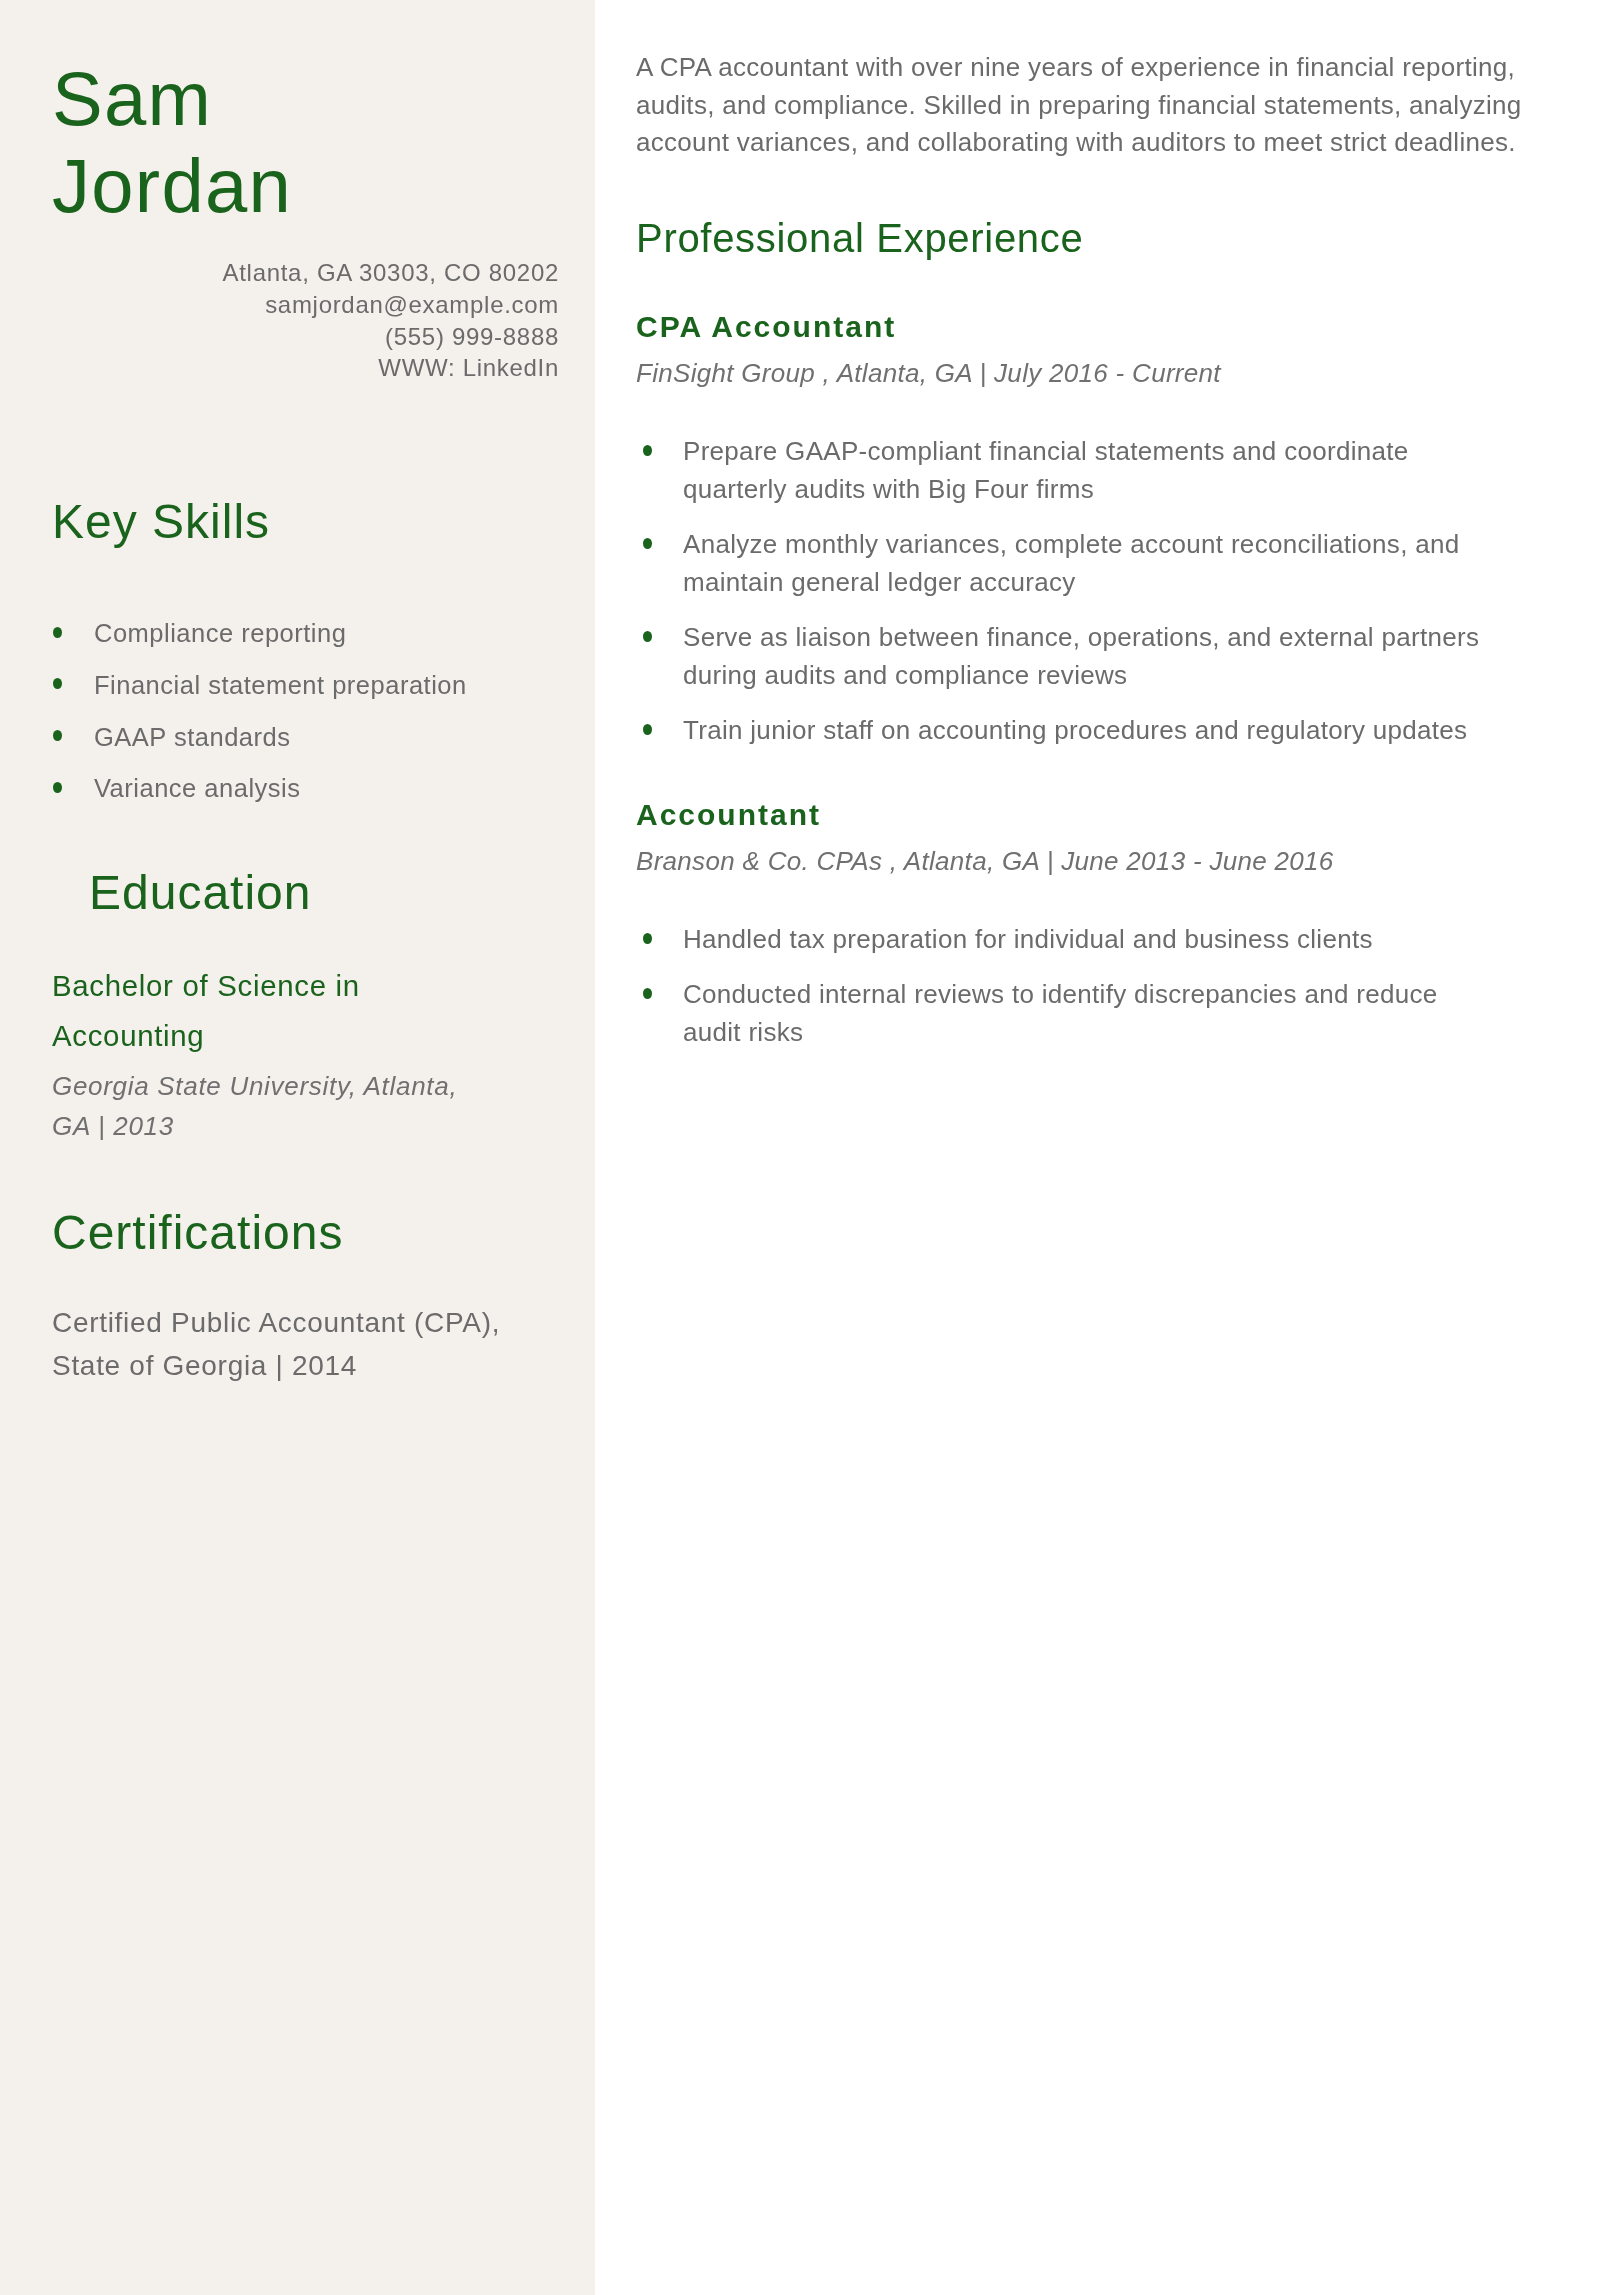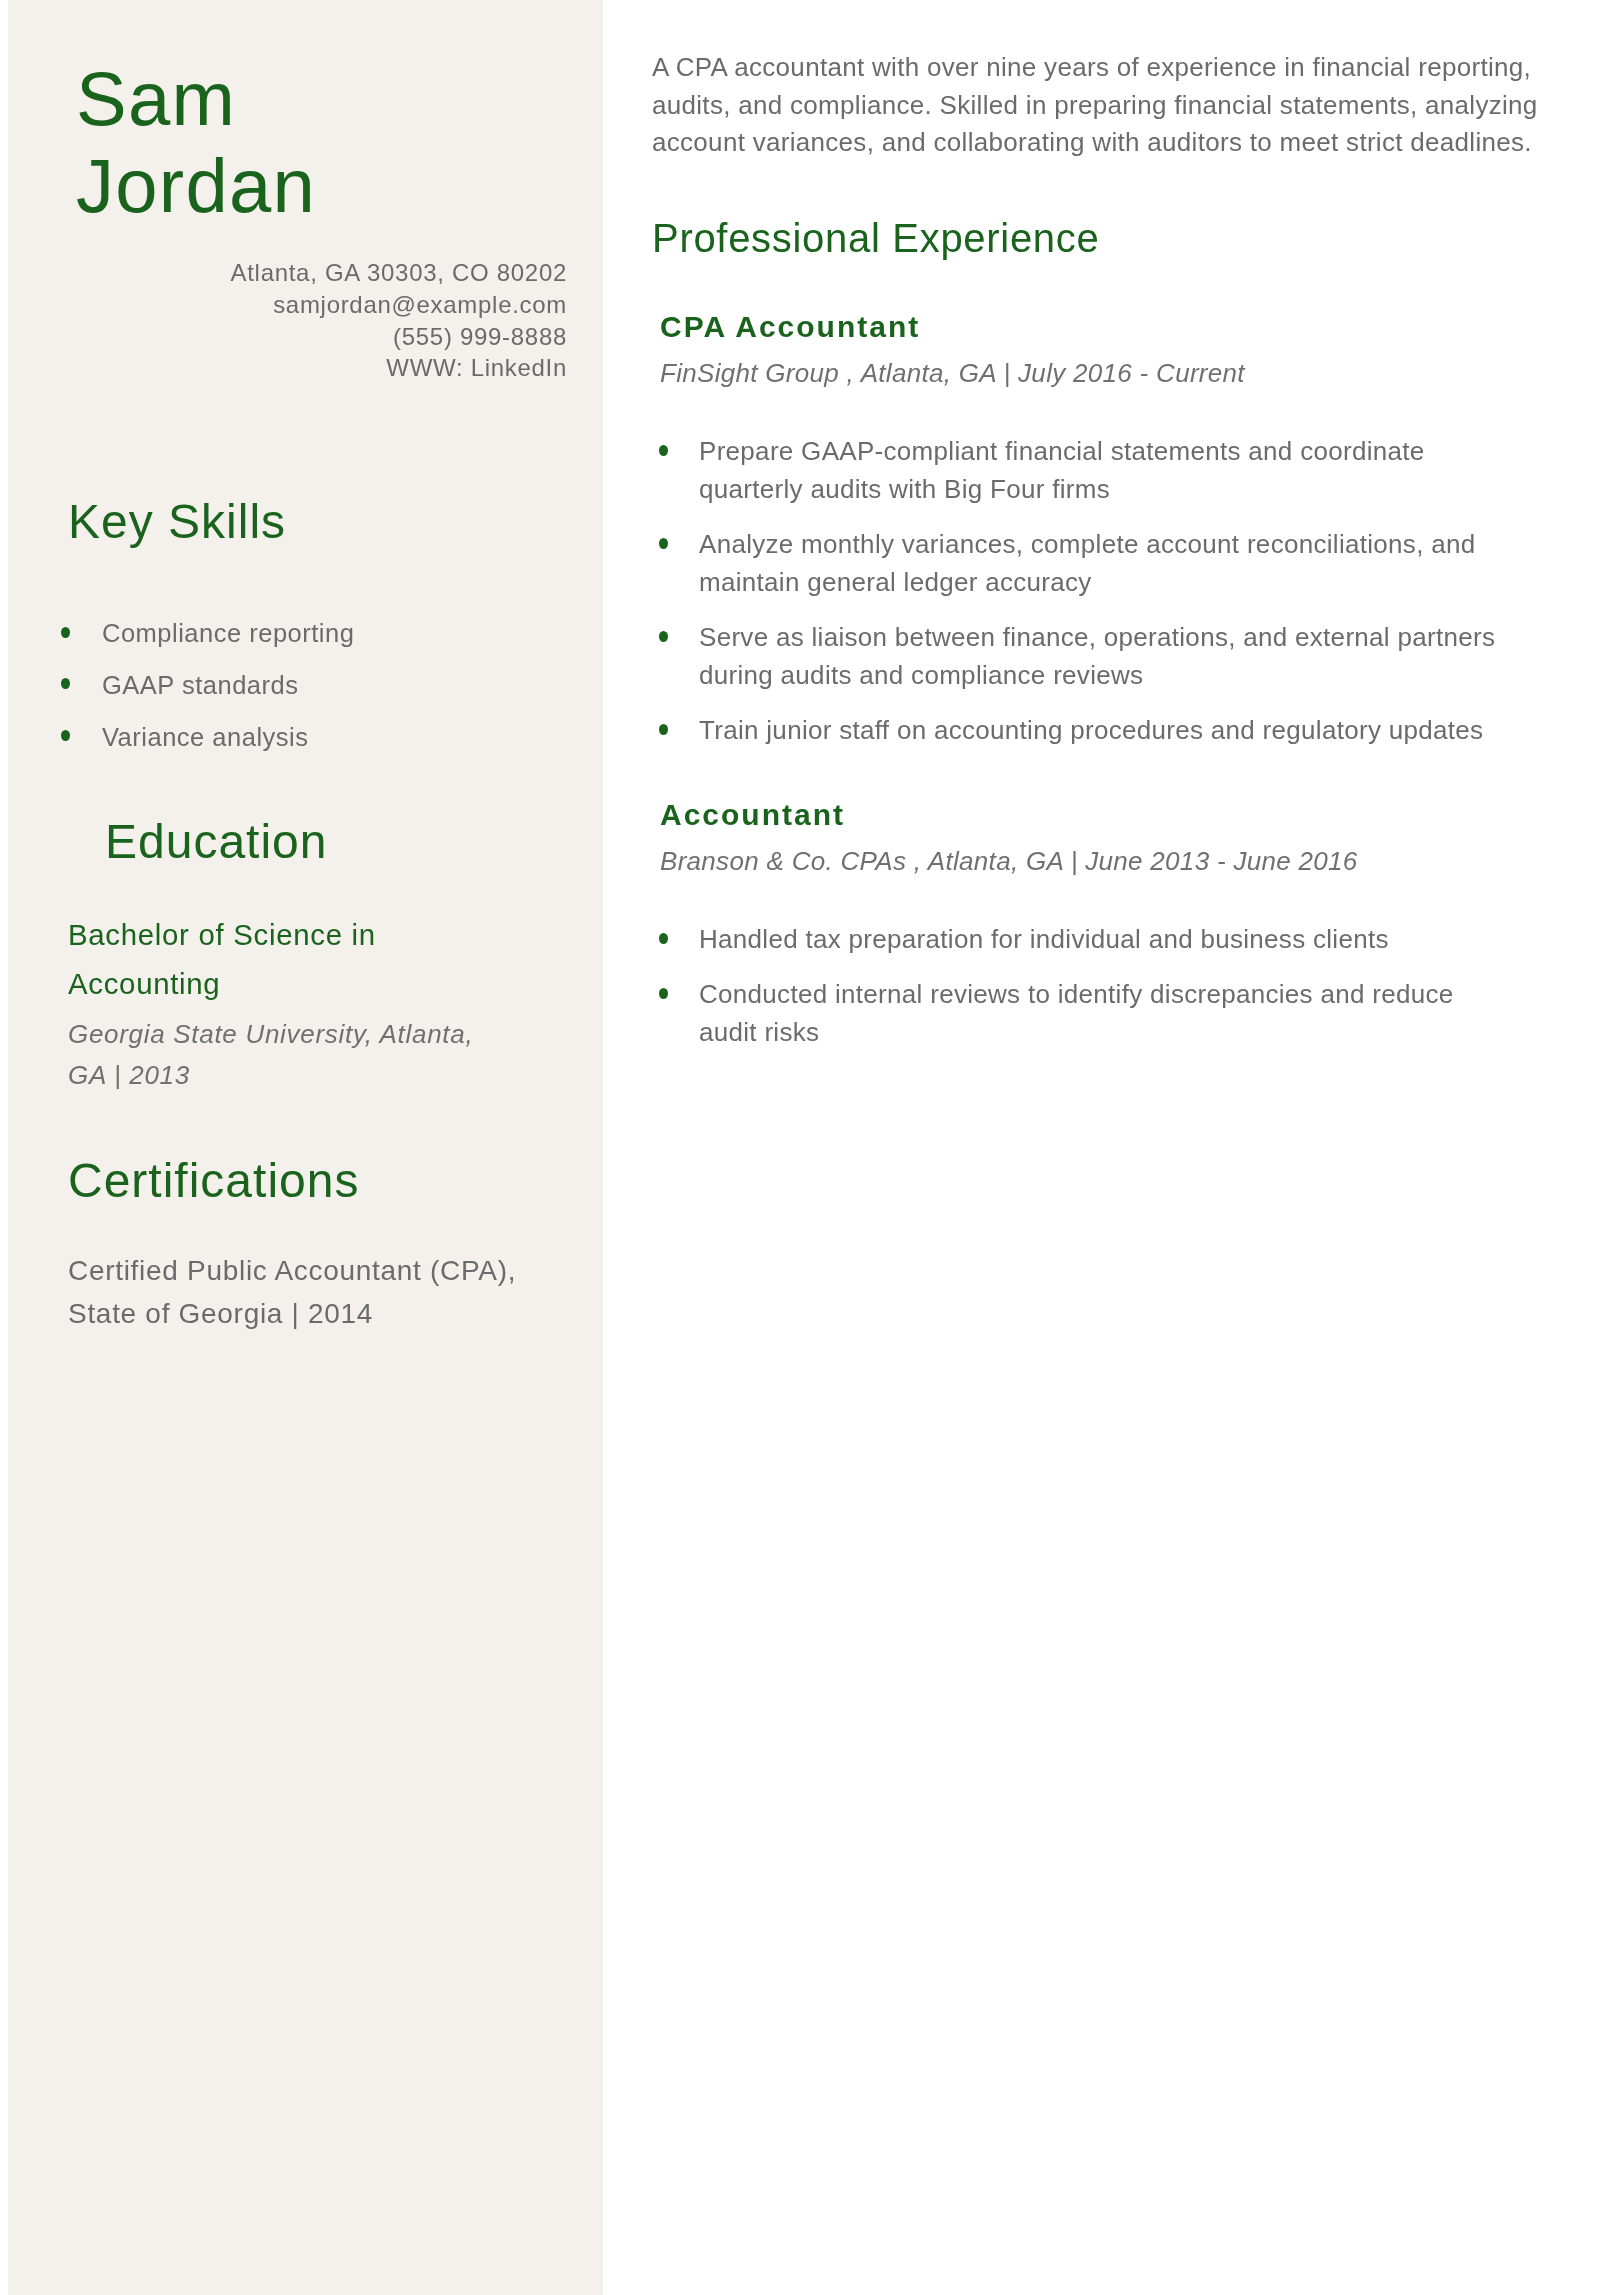--- a/index.html
+++ b/index.html
@@ -1,21 +1,21 @@
 <!DOCTYPE html>
 <html style="font-size:10.5px"><head>
 <meta charset="utf-8">
 <style>
   :root{
     --accent:#1a631c;
     --side-bg:#f4f0ec;
     --gray:#6b6b6b;
     --gray-italic:#707070;
   }
-  *{box-sizing:border-box;padding-left:8px;}
+  *{box-sizing:border-box;}
   html,body{margin:0;padding:0;background:#ffffff;}
   .page{
     position:relative;
     width:1622px;
     height:2295px;
     display:flex;
     background:#ffffff;
     font-family:"Liberation Sans","DejaVu Sans",sans-serif;
     overflow:hidden;
   }
@@ -179,20 +179,21 @@
     <div class="contact">
       <div>Atlanta, GA 30303, CO 80202</div>
       <div>samjordan@example.com</div>
       <div>(555) 999-8888</div>
       <div>WWW: LinkedIn</div>
     </div>
 
     <h2 class="side-heading mt-skills">Key Skills</h2>
     <ul class="skills">
       <li>Compliance reporting</li>
+      <li>Financial statement preparation</li>
       <li>GAAP standards</li>
       <li>Variance analysis</li>
     </ul>
 
     <h2 class="side-heading mt-education">Education</h2>
     <div class="degree">Bachelor of Science in Accounting</div>
     <div class="school">Georgia State University, Atlanta, GA | 2013</div>
 
     <h2 class="side-heading mt-certs">Certifications</h2>
     <div class="cert">Certified Public Accountant (CPA), State of Georgia | 2014</div>

